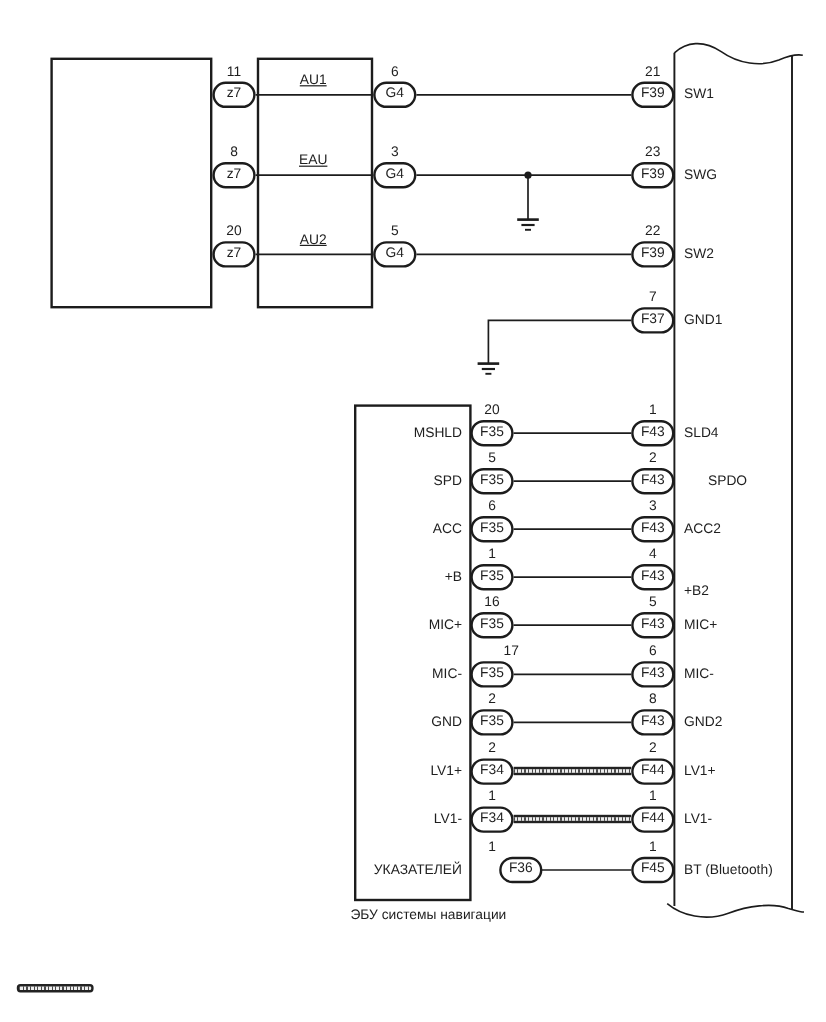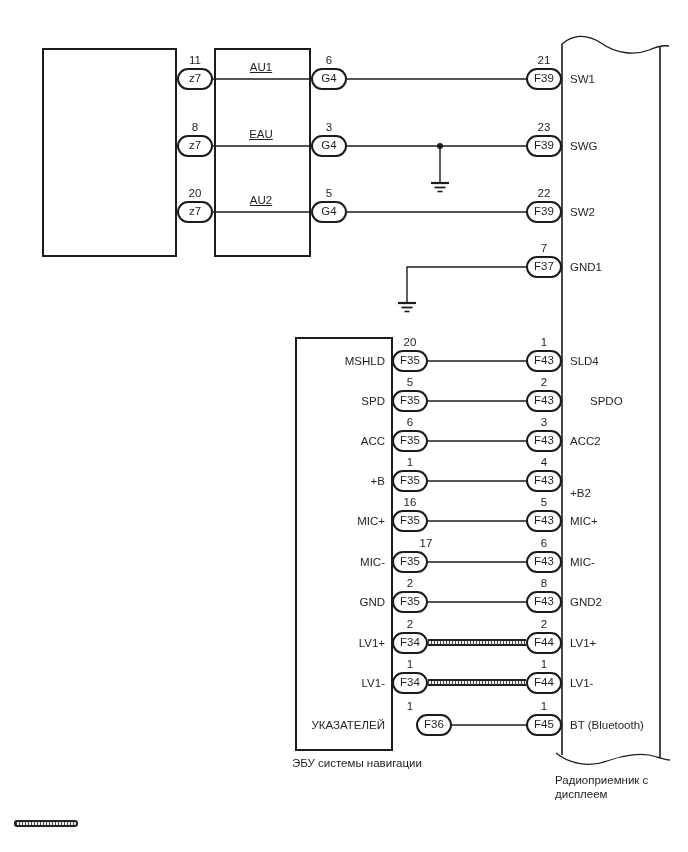--- a/index.html
+++ b/index.html
@@ -199,18 +199,16 @@
   <div class="rlbl" style="left:570px;top:675px">LV1-</div>
 
   <div class="llbl" style="top:717px">УКАЗАТЕЛЕЙ</div>
   <div class="num" style="left:392px;top:699px">1</div>
   <div class="pin" style="left:416px;top:714px">F36</div>
   <div class="num" style="left:526px;top:699px">1</div>
   <div class="pin" style="left:526px;top:714px">F45</div>
   <div class="rlbl" style="left:570px;top:717px">BT (Bluetooth)</div>
 
   <div class="cap" style="left:292px;top:757px">ЭБУ системы навигации</div>
-  <div class="cap" style="left:555px;top:774px">Радиоприемник с
-дисплеем</div>
 
   <div class="legend-bar"></div>
 
 </div>
 
 </body></html>

